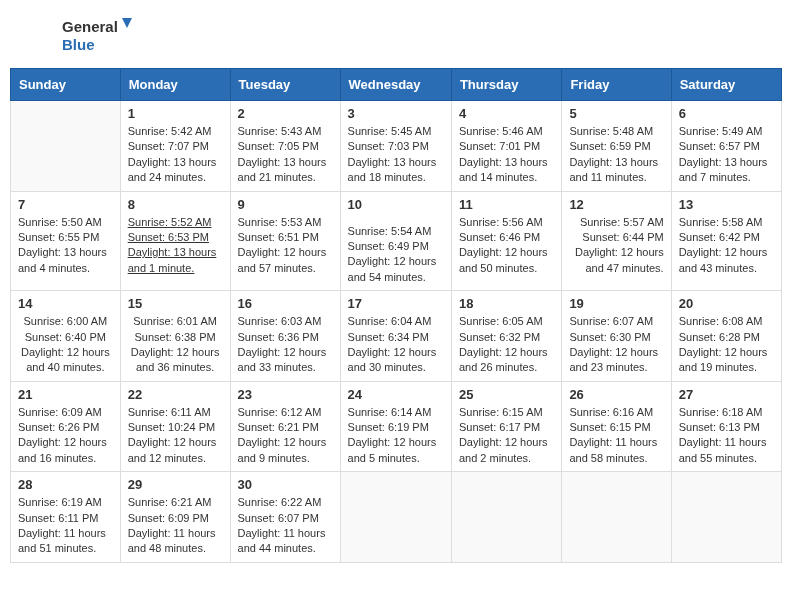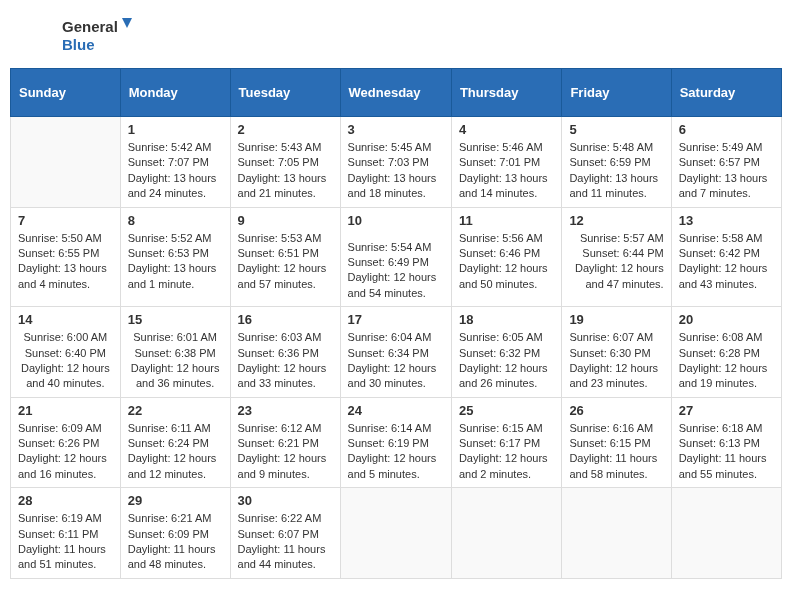--- a/index.html
+++ b/index.html
@@ -38,21 +38,21 @@
     }
     .calendar {
       width: 100%;
       border-collapse: collapse;
       border: 1px solid #ccc;
     }
     .calendar th {
       background: #2a6db5;
       color: #fff;
       text-align: left;
-      padding: 16px 8px;
+      padding: 8px 8px;
       font-size: 13px;
       font-weight: bold;
       border: 1px solid #1a5a9a;
     }
     .calendar td {
       vertical-align: top;
       padding: 5px 7px;
       border: 1px solid #ddd;
       width: 113px;
       min-height: 80px;
@@ -152,21 +152,21 @@
       <tr>
         <td>
           <span class="day-num">7</span>
           <div class="day-info" style="white-space: pre-line;">Sunrise: 5:50 AM
 Sunset: 6:55 PM
 Daylight: 13 hours
 and 4 minutes.</div>
         </td>
         <td>
           <span class="day-num">8</span>
-          <div class="day-info" style="white-space: pre-line;">Sunrise: 5:52 AM
+          <div class="day-info" style="white-space: pre-line; text-decoration: underline;">Sunrise: 5:52 AM
 Sunset: 6:53 PM
 Daylight: 13 hours
 and 1 minute.</div>
         </td>
         <td>
           <span class="day-num">9</span>
           <div class="day-info" style="white-space: pre-line;">Sunrise: 5:53 AM
 Sunset: 6:51 PM
 Daylight: 12 hours
 and 57 minutes.</div>
@@ -255,21 +255,21 @@
         <td>
           <span class="day-num">21</span>
           <div class="day-info" style="white-space: pre-line;">Sunrise: 6:09 AM
 Sunset: 6:26 PM
 Daylight: 12 hours
 and 16 minutes.</div>
         </td>
         <td>
           <span class="day-num">22</span>
           <div class="day-info" style="white-space: pre-line;">Sunrise: 6:11 AM
-Sunset: 6:24 PM
+Sunset: 10:24 PM
 Daylight: 12 hours
 and 12 minutes.</div>
         </td>
         <td>
           <span class="day-num">23</span>
           <div class="day-info" style="white-space: pre-line;">Sunrise: 6:12 AM
 Sunset: 6:21 PM
 Daylight: 12 hours
 and 9 minutes.</div>
         </td>

